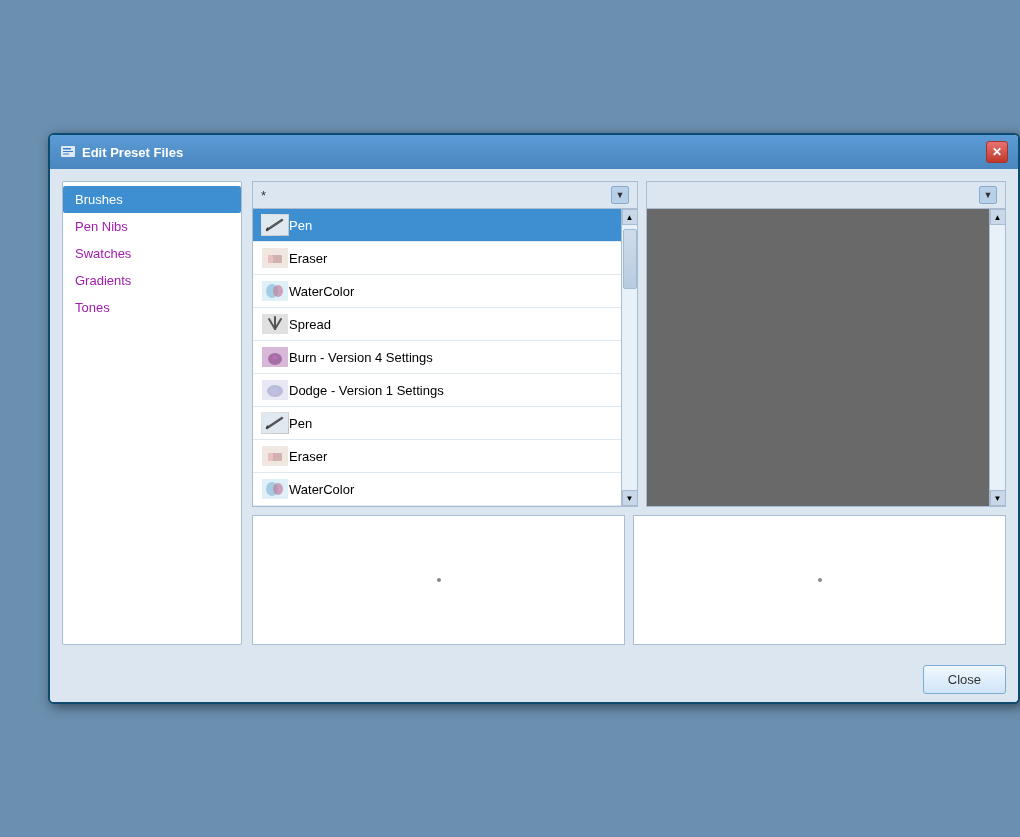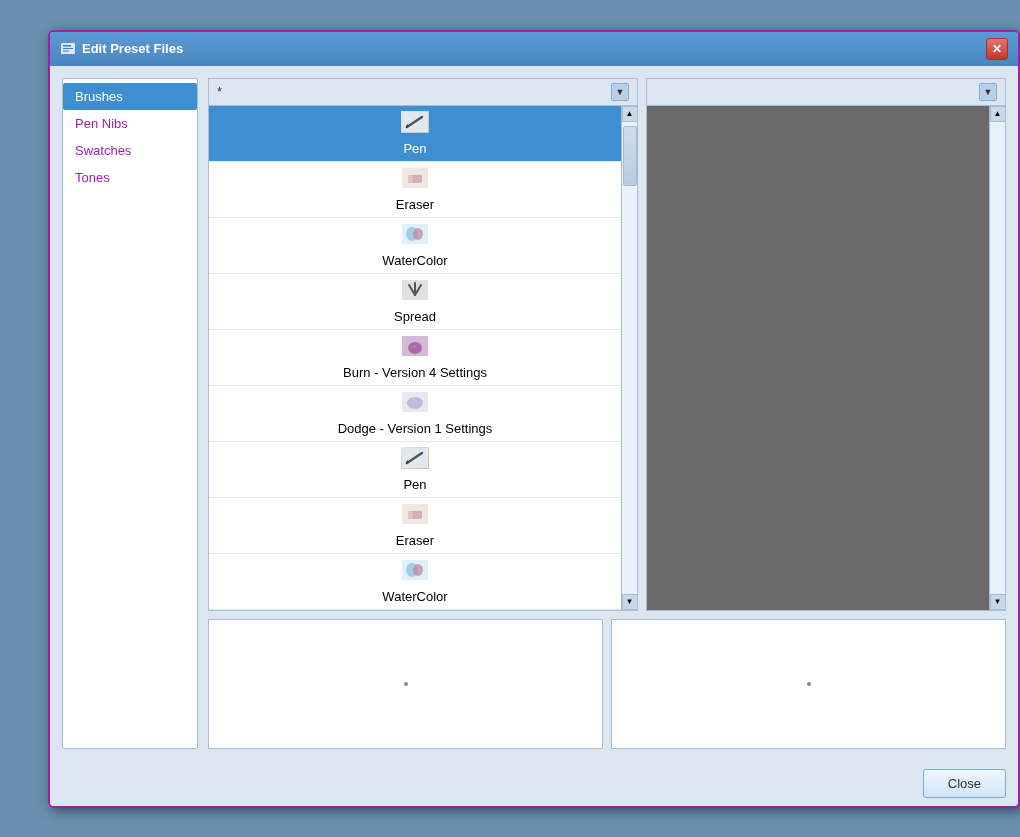--- a/index.html
+++ b/index.html
@@ -8,21 +8,21 @@
       display: flex;
       align-items: center;
       justify-content: center;
       min-height: 100vh;
       font-family: 'Segoe UI', Tahoma, sans-serif;
       font-size: 13px;
     }
     .dialog {
       width: 1000px;
       background: #dce6f0;
-      border: 2px solid #a21caf;
+      border: 2px solid #0c4a6e;
       border-radius: 6px;
       box-shadow: 3px 3px 12px rgba(0,0,0,0.5);
       overflow: hidden;
       margin-left: 48px;
     }
     .titlebar {
       background: linear-gradient(to bottom, #5b9bd5 0%, #4a86c0 100%);
       padding: 6px 10px;
       display: flex;
       align-items: center;
@@ -54,21 +54,21 @@
       align-items: center;
       justify-content: center;
     }
     .dialog-body {
       display: flex;
       padding: 12px;
       gap: 10px;
     }
     
     .sidebar {
-      width: 136px;
+      width: 180px;
       background: white;
       border: 1px solid #aabdd0;
       border-radius: 2px;
       padding: 4px 0;
     }
     .sidebar-item {
       padding: 6px 12px;
       cursor: pointer;
       color: #a21caf;
       border-radius: 2px;
@@ -130,22 +130,20 @@
     .list-items {
       flex: 1;
       overflow-y: auto;
     }
     .list-item {
       display: flex;
       align-items: center;
       padding: 5px 8px;
       border-bottom: 1px solid #e0e8f0;
       cursor: pointer;
-      gap: 8px;
-      flex-direction: column;
     }
     .list-item.selected {
       background: #3d8fd1;
       color: white;
     }
     .item-icon {
       width: 28px;
       height: 22px;
       flex-shrink: 0;
       display: flex;
@@ -290,20 +288,23 @@
 
     <div class="sidebar">
       <div class="sidebar-item selected">
         <span>Brushes</span>
       </div>
       <div class="sidebar-item">
         <span>Pen Nibs</span>
       </div>
       <div class="sidebar-item">
         <span>Swatches</span>
+      </div>
+      <div class="sidebar-item">
+        <span>Gradients</span>
       </div>
       <div class="sidebar-item">
         <span>Tones</span>
       </div>
     </div>
 
     <div class="content-area">
       <div class="top-panels">
 
         <div class="list-panel">

